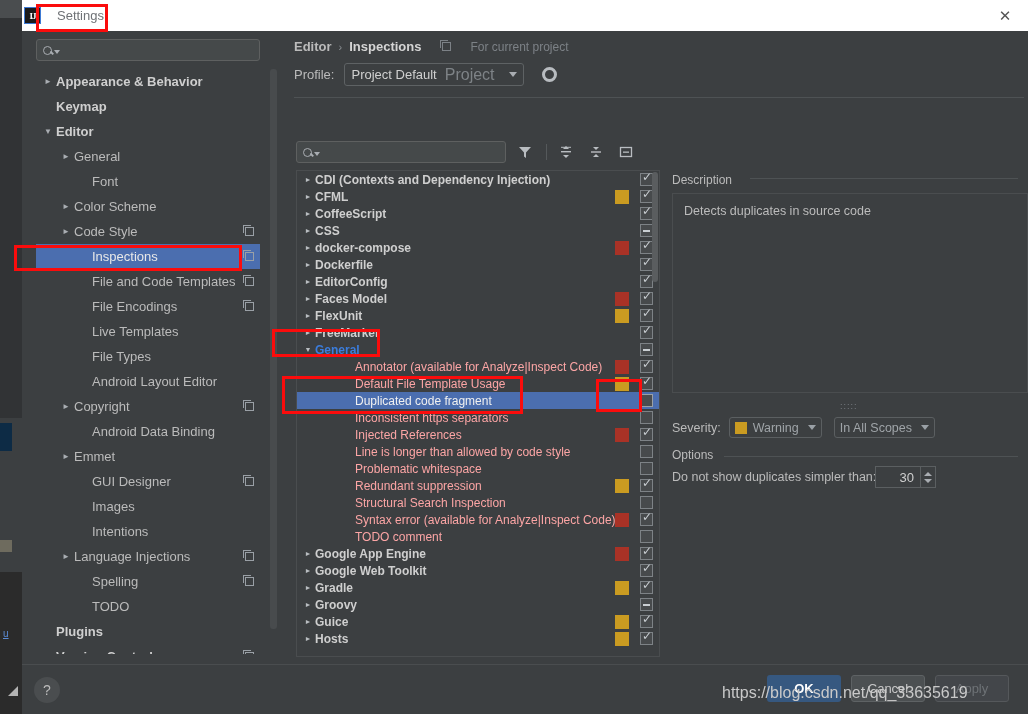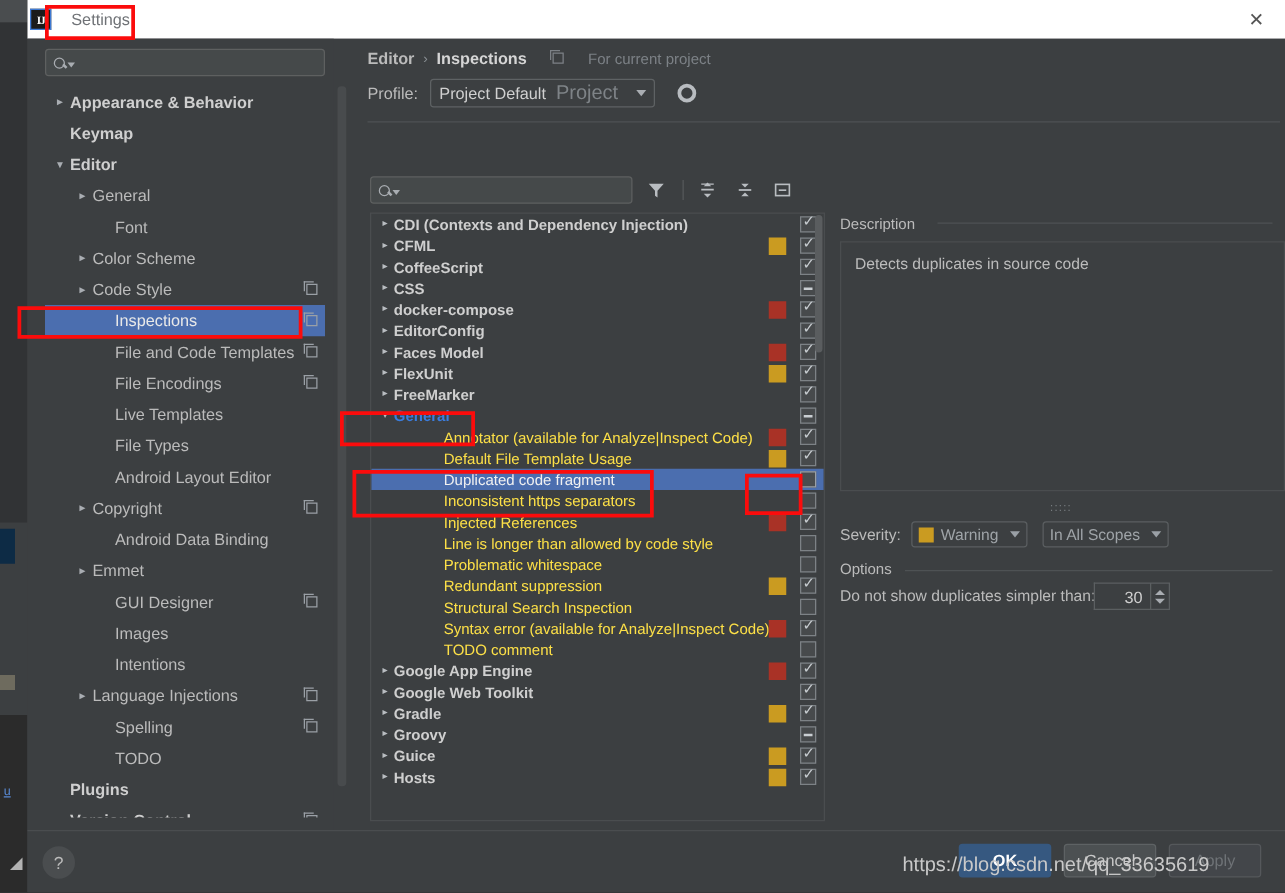--- a/index.html
+++ b/index.html
@@ -106,21 +106,21 @@
   .tbtn { width:22px;height:22px; margin-left:8px; display:flex;align-items:center;justify-content:center;}
   .vdiv { width:1px;height:16px;background:#55595b; margin-left:10px;}
 
   
   .insp-wrap {
     position:absolute; left:12px; top:139px; width:364px; height:487px;
     background:#3c3f41; border:1px solid #4a4d4f; overflow:hidden;
   }
   .irow { height:17px; display:flex; align-items:center; position:relative; padding-left:4px; }
   .irow .ia { width:14px; color:#b9bdc1; font-size:7px; flex:0 0 14px; text-align:center;}
-  .irow .il { font-size:12px; color:#fde047; white-space:nowrap; }
+  .irow .il { font-size:12px; color:#fca5a5; white-space:nowrap; }
   .irow.grp .il { font-weight:bold; color:#cfcfcf; }
   .irow.sel { background:#4b6eaf; }
   .irow.sel .il { color:#f0f0f0; }
   .irow.genhl .il { color:#3b7ddd; font-weight:bold; }
   .lvl1 { padding-left:4px; }
   .lvl2 { padding-left:44px; }
   .sw { position:absolute; right:30px; width:14px; height:14px; }
   .cb { position:absolute; right:6px; width:13px;height:13px; border:1px solid #7d8286;
         background:#474a4c; }
   .cb.on::after{ content:"✓"; position:absolute; left:1px; top:-4px; font-size:12px; color:#c9ced2;
@@ -406,20 +406,25 @@
               <span class="cb part"></span>
             </div>
             <div class="irow lvl1 grp">
               <span class="ia">►</span>
               <span class="il">docker-compose</span>
               <span class="sw" style="background: rgb(169, 50, 38);"></span>
               <span class="cb on"></span>
             </div>
             <div class="irow lvl1 grp">
               <span class="ia">►</span>
+              <span class="il">Dockerfile</span>
+              <span class="cb on"></span>
+            </div>
+            <div class="irow lvl1 grp">
+              <span class="ia">►</span>
               <span class="il">EditorConfig</span>
               <span class="cb on"></span>
             </div>
             <div class="irow lvl1 grp">
               <span class="ia">►</span>
               <span class="il">Faces Model</span>
               <span class="sw" style="background: rgb(169, 50, 38);"></span>
               <span class="cb on"></span>
             </div>
             <div class="irow lvl1 grp">

